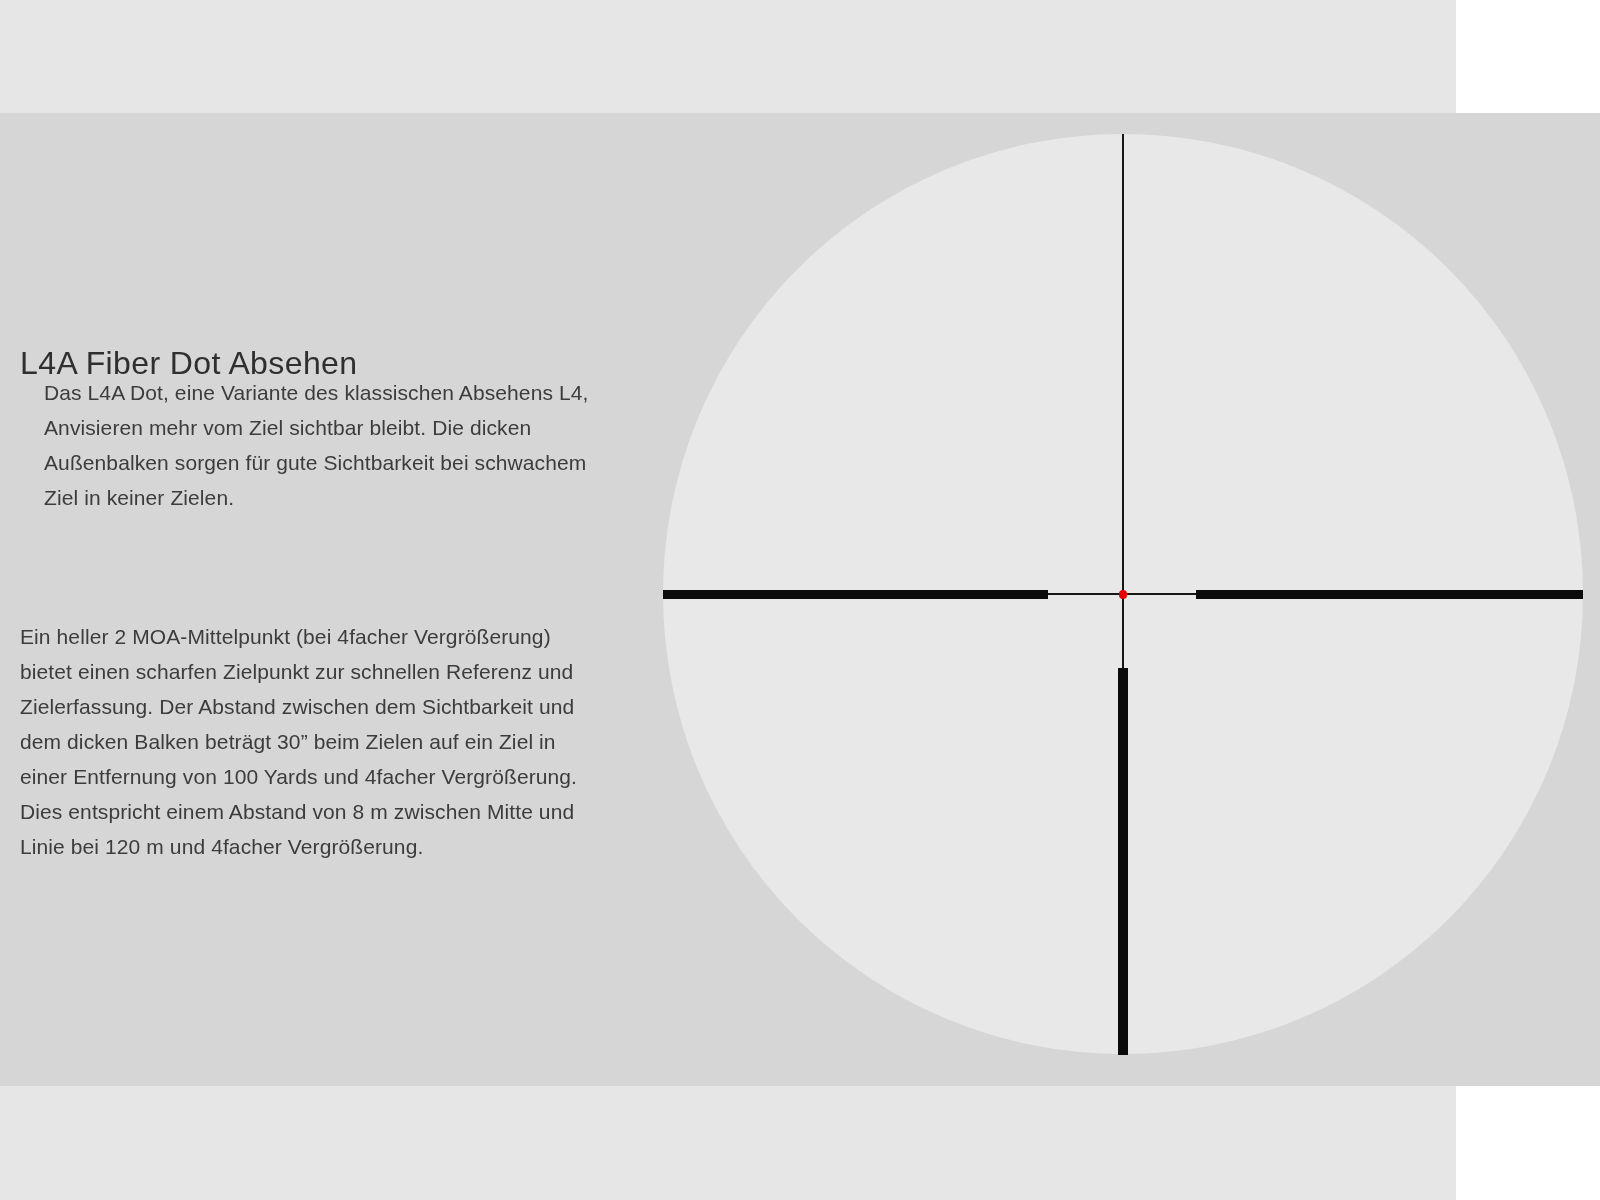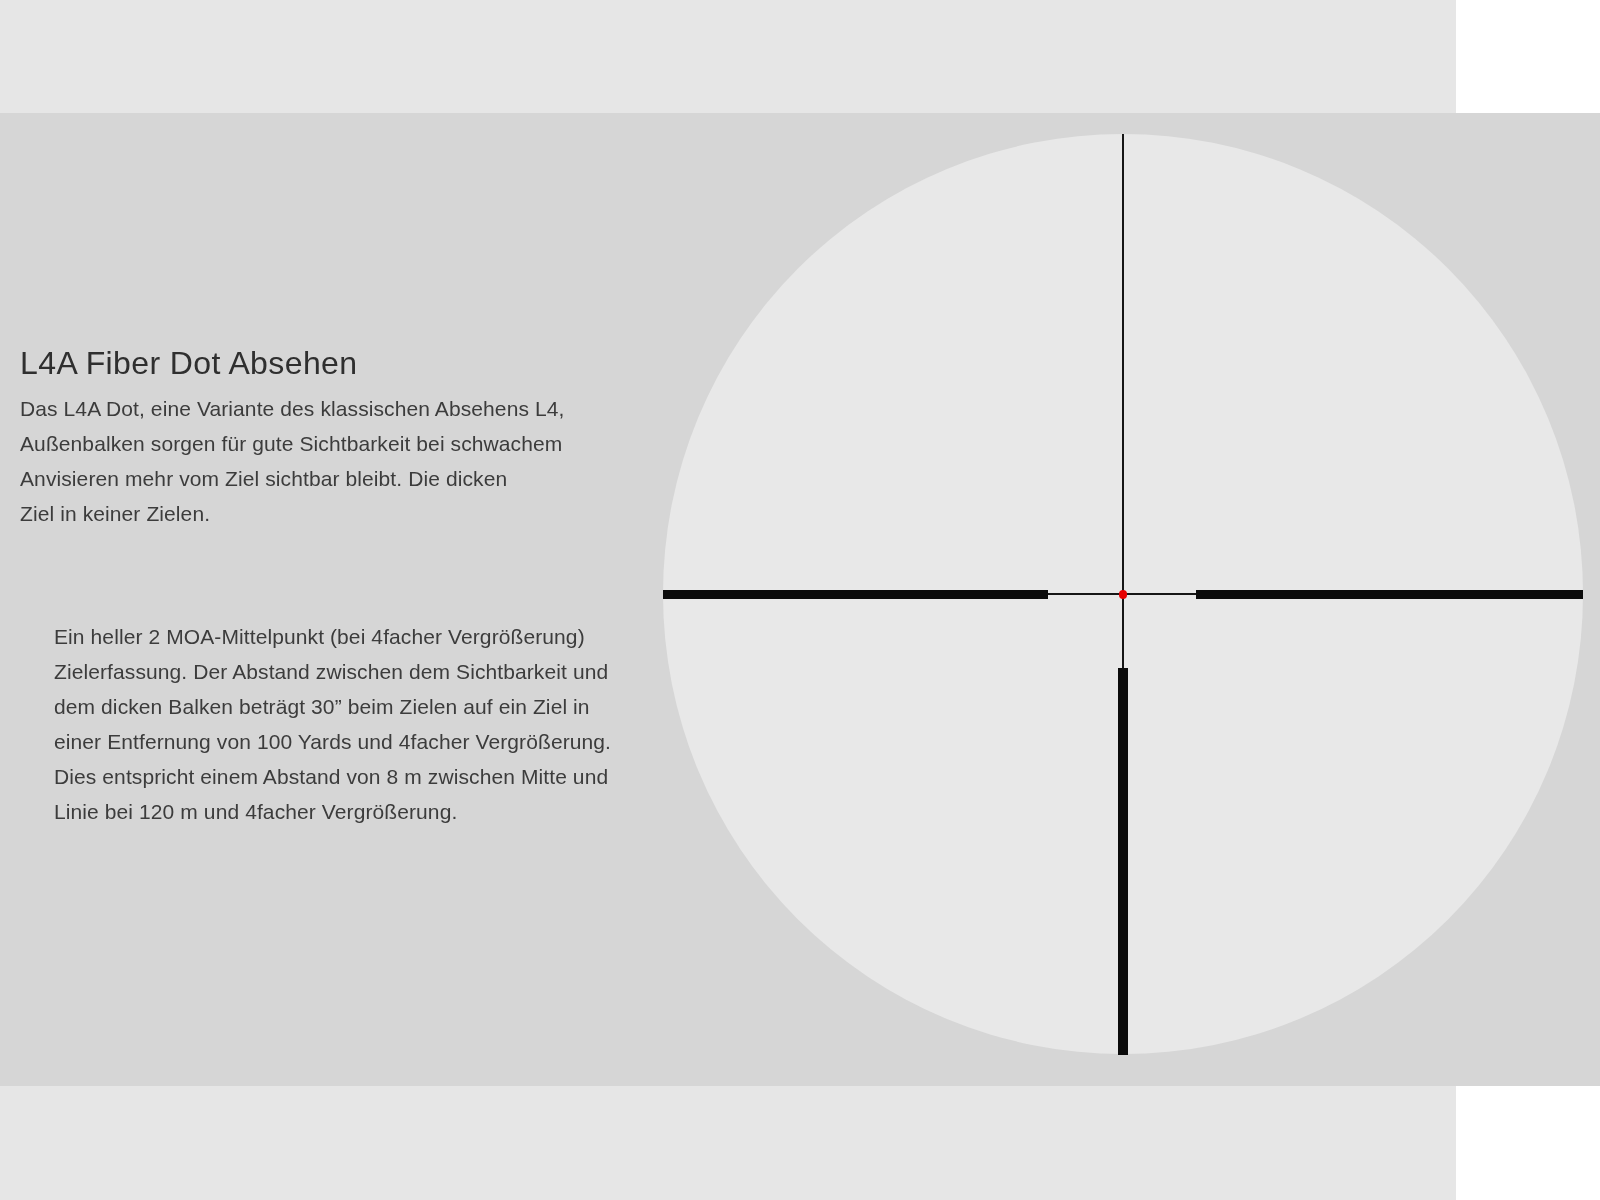--- a/index.html
+++ b/index.html
@@ -39,22 +39,22 @@
   .paragraph {
     position: absolute;
     left: 20px;
     font-size: 21px;
     line-height: 35px;
     font-weight: 300;
     letter-spacing: 0.1px;
     color: #3c3c3c;
   }
   .paragraph .line { white-space: nowrap; }
-  .paragraph-1 { top: 391px; }
-  .paragraph-2 { top: 619px; margin-left: 34px; }
+  .paragraph-1 { top: 375px; margin-left: 24px; }
+  .paragraph-2 { top: 619px; }
   
   .scope-circle {
     position: absolute;
     left: 663px;
     top: 134px;
     width: 920px;
     height: 920px;
     border-radius: 50%;
     background: #e8e8e8;
   }
@@ -105,27 +105,28 @@
 <body>
 
 <div class="page">
 
   <div class="band-main"></div>
 
   <h1 class="content-heading">L4A Fiber Dot Absehen</h1>
 
   <div class="paragraph paragraph-1">
       <div class="line">Das L4A Dot, eine Variante des klassischen Absehens L4,</div>
+      <div class="line">Anvisieren mehr vom Ziel sichtbar bleibt. Die dicken</div>
       <div class="line">Außenbalken sorgen für gute Sichtbarkeit bei schwachem</div>
-      <div class="line">Anvisieren mehr vom Ziel sichtbar bleibt. Die dicken</div>
       <div class="line">Ziel in keiner Zielen.</div>
     </div>
 
   <div class="paragraph paragraph-2">
       <div class="line">Ein heller 2 MOA-Mittelpunkt (bei 4facher Vergrößerung)</div>
+      <div class="line">bietet einen scharfen Zielpunkt zur schnellen Referenz und</div>
       <div class="line">Zielerfassung. Der Abstand zwischen dem Sichtbarkeit und</div>
       <div class="line">dem dicken Balken beträgt 30” beim Zielen auf ein Ziel in</div>
       <div class="line">einer Entfernung von 100 Yards und 4facher Vergrößerung.</div>
       <div class="line">Dies entspricht einem Abstand von 8 m zwischen Mitte und</div>
       <div class="line">Linie bei 120 m und 4facher Vergrößerung.</div>
     </div>
 
   <div class="scope-circle"></div>
 
   <div class="reticle-el thin-vertical"></div>

